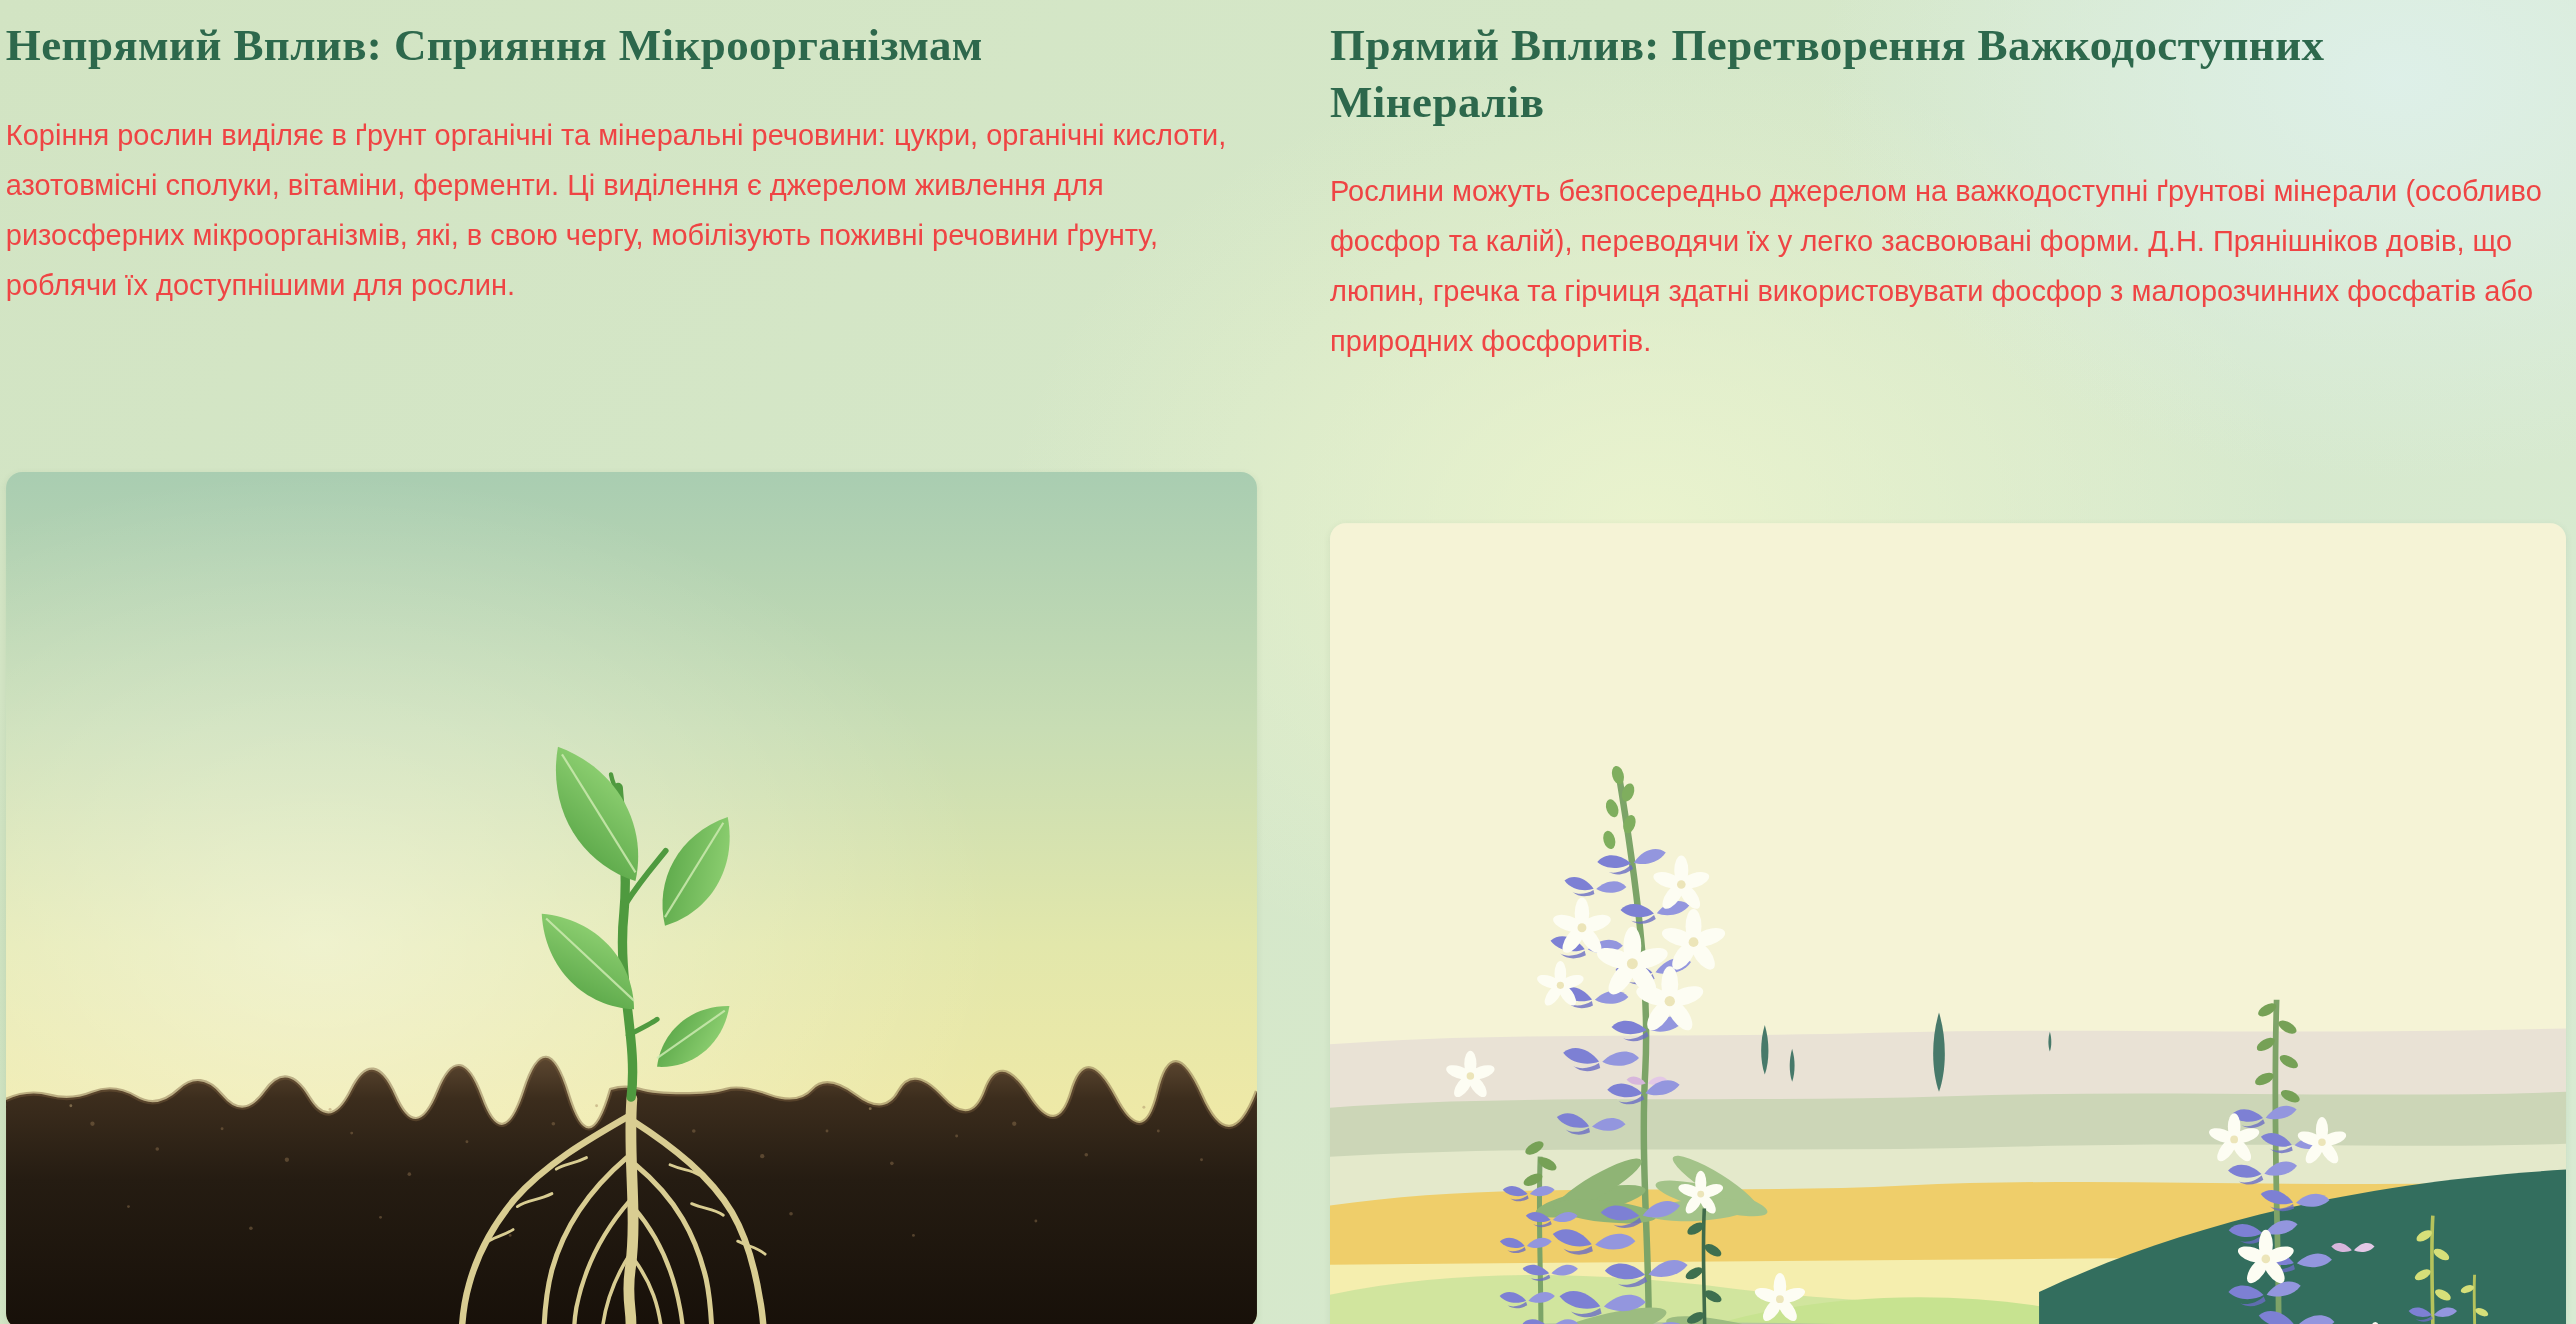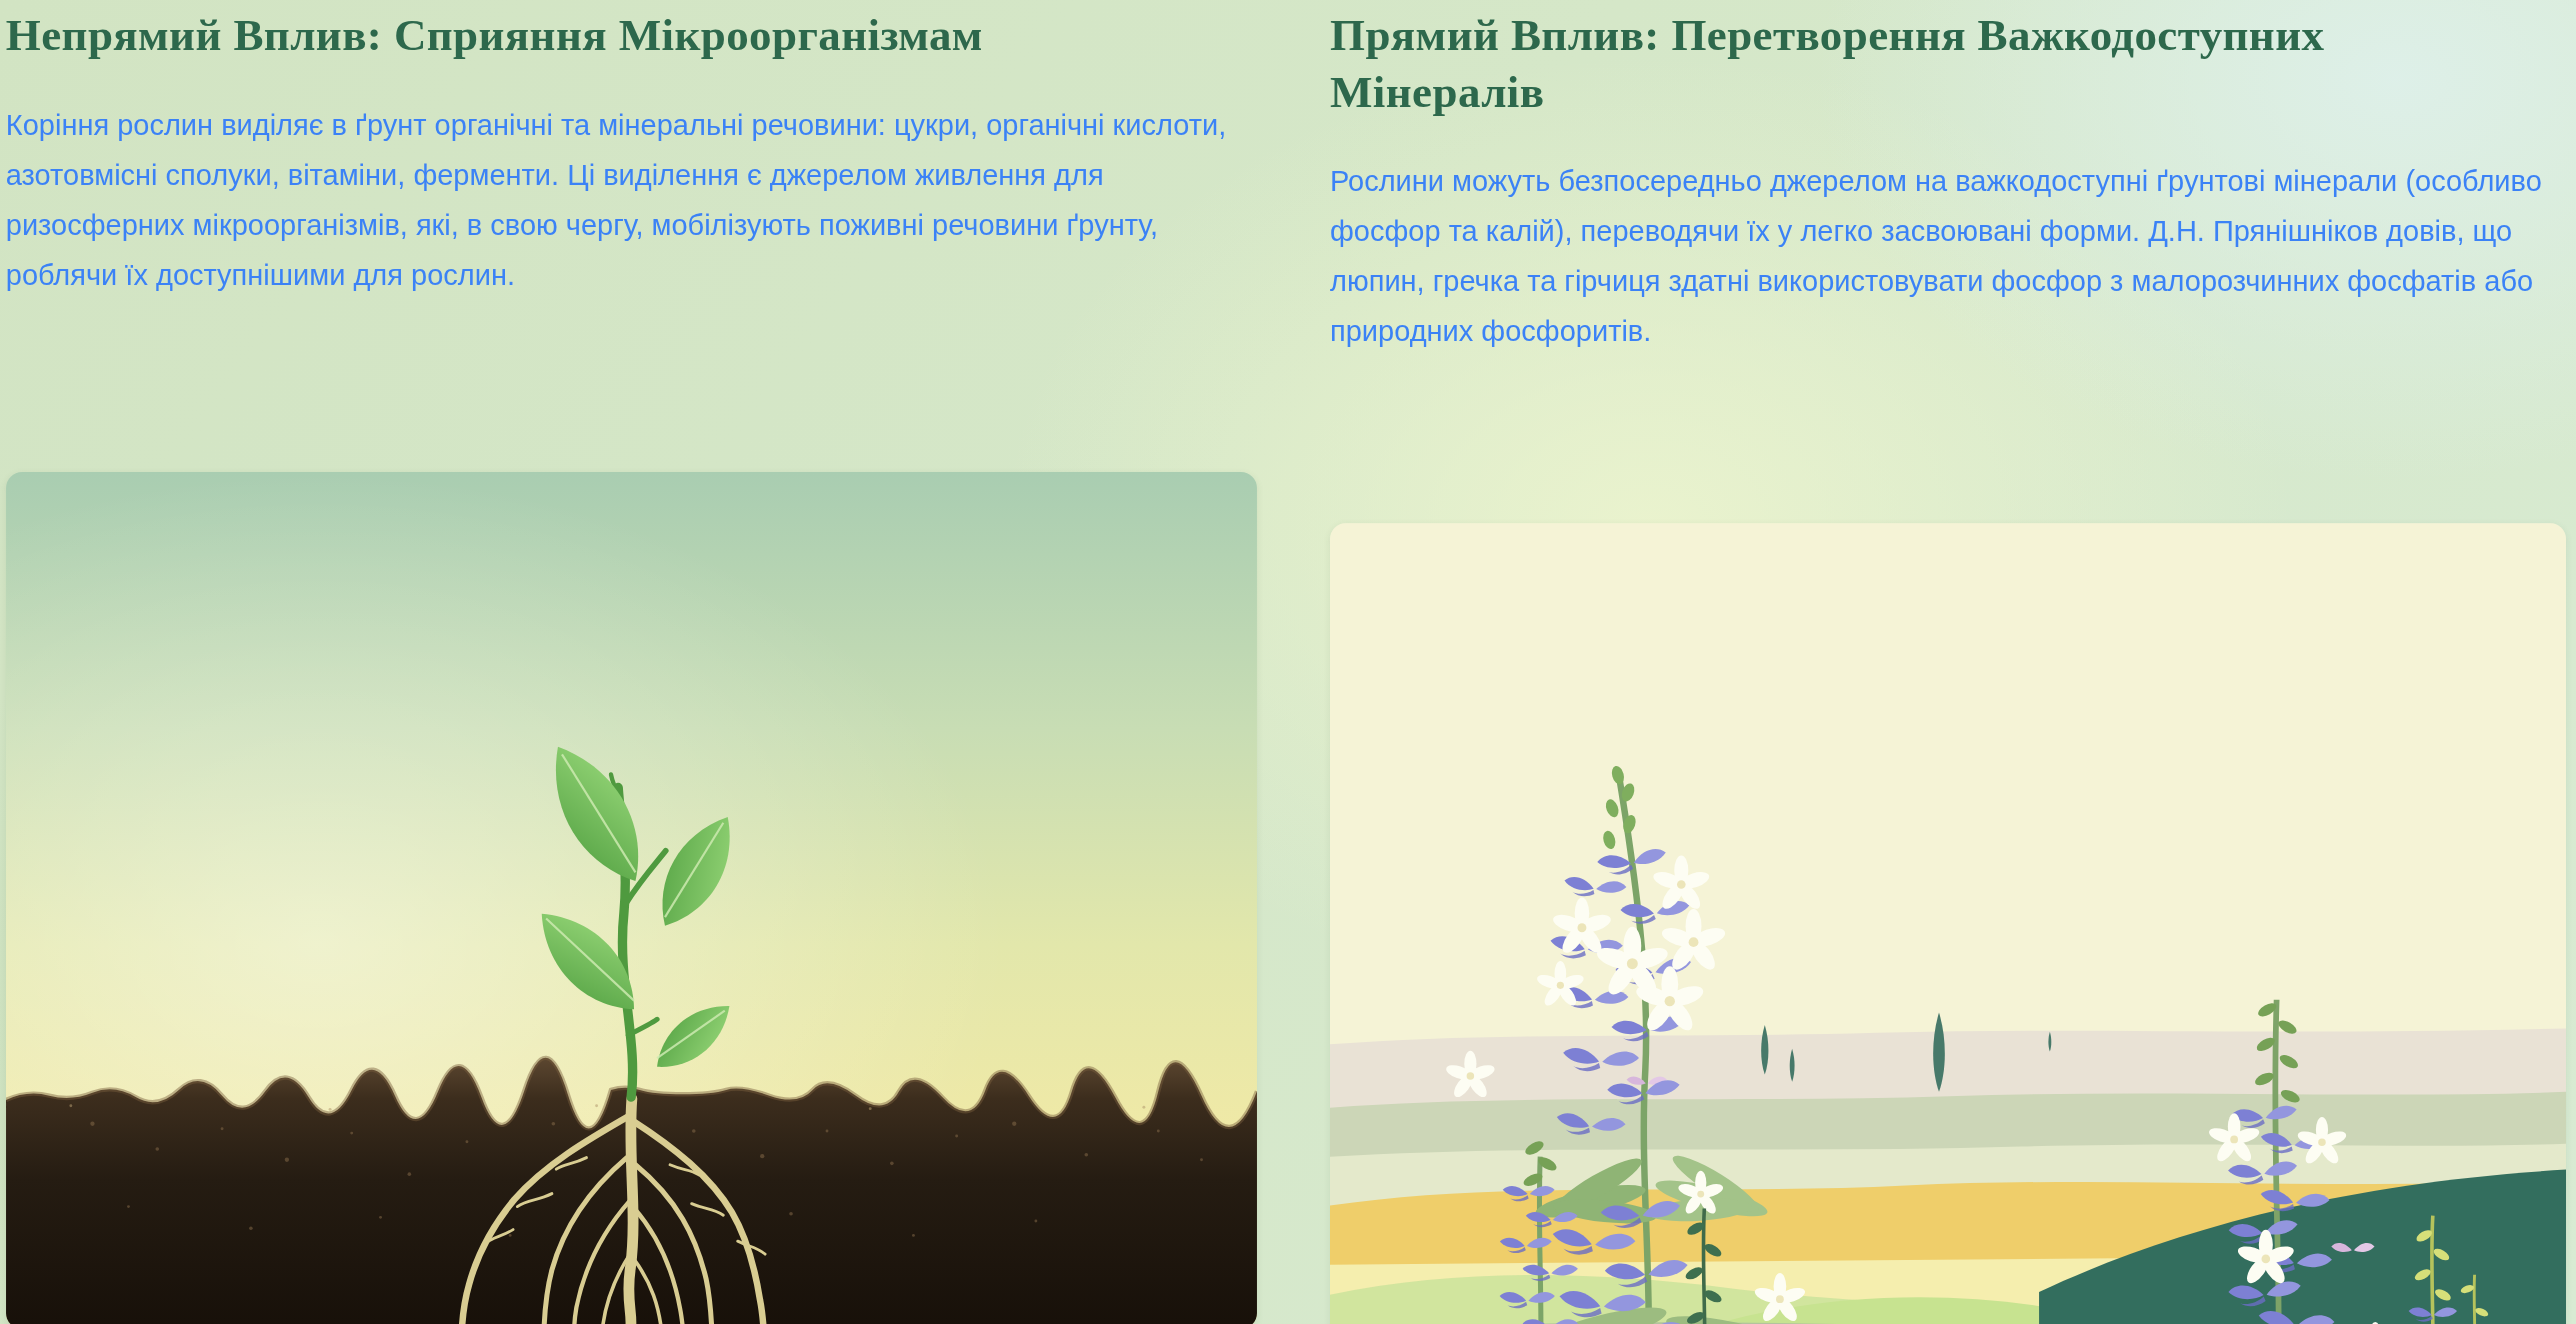--- a/index.html
+++ b/index.html
@@ -5,30 +5,30 @@
   html,body{margin:0;padding:0;}
   body{
     width:2576px;height:1325px;overflow:hidden;position:relative;
     font-family:"Liberation Sans",sans-serif;
     background:
       radial-gradient(936px 648px at 93% 6%, rgba(222,240,234,.95) 0%, rgba(222,240,234,0) 62%),
       radial-gradient(1080px 792px at 64% 40%, rgba(236,244,206,.9) 0%, rgba(236,244,206,0) 60%),
       radial-gradient(792px 648px at 12% 78%, rgba(196,220,182,.85) 0%, rgba(196,220,182,0) 65%),
       linear-gradient(128deg,#d2e4c3 0%,#d5e7c8 45%,#d8ebd3 100%);
   }
-  .col{position:absolute;top:7px;}
+  .col{position:absolute;top:17px;}
   .col-left{left:5.8px;width:1251px;}
   .col-right{left:1330px;width:1236px;}
   .title{
     font-family:"Liberation Serif",serif;font-weight:700;
     font-size:45px;line-height:1.26;color:#2d684c;
     margin:0 0 36px 0;letter-spacing:0.4px;
   }
   .col-right .title{max-width:1123px;}
-  .col p{font-size:29px;line-height:50px;color:#3b82f6;margin:0 0 10px 0;}
+  .col p{font-size:29px;line-height:50px;color:#ef4444;margin:0 0 10px 0;}
   .card{
     position:absolute;border-radius:16px;overflow:hidden;
     box-shadow:0 2.2px 7.2px rgba(60,90,60,.10);
   }
   .card-left{left:5.8px;top:472px;width:1251px;height:857px;}
   .card-right{left:1330px;top:523px;width:1236px;height:857px;}
   .card svg{display:block;}
 </style>
 </head>
 <body>

